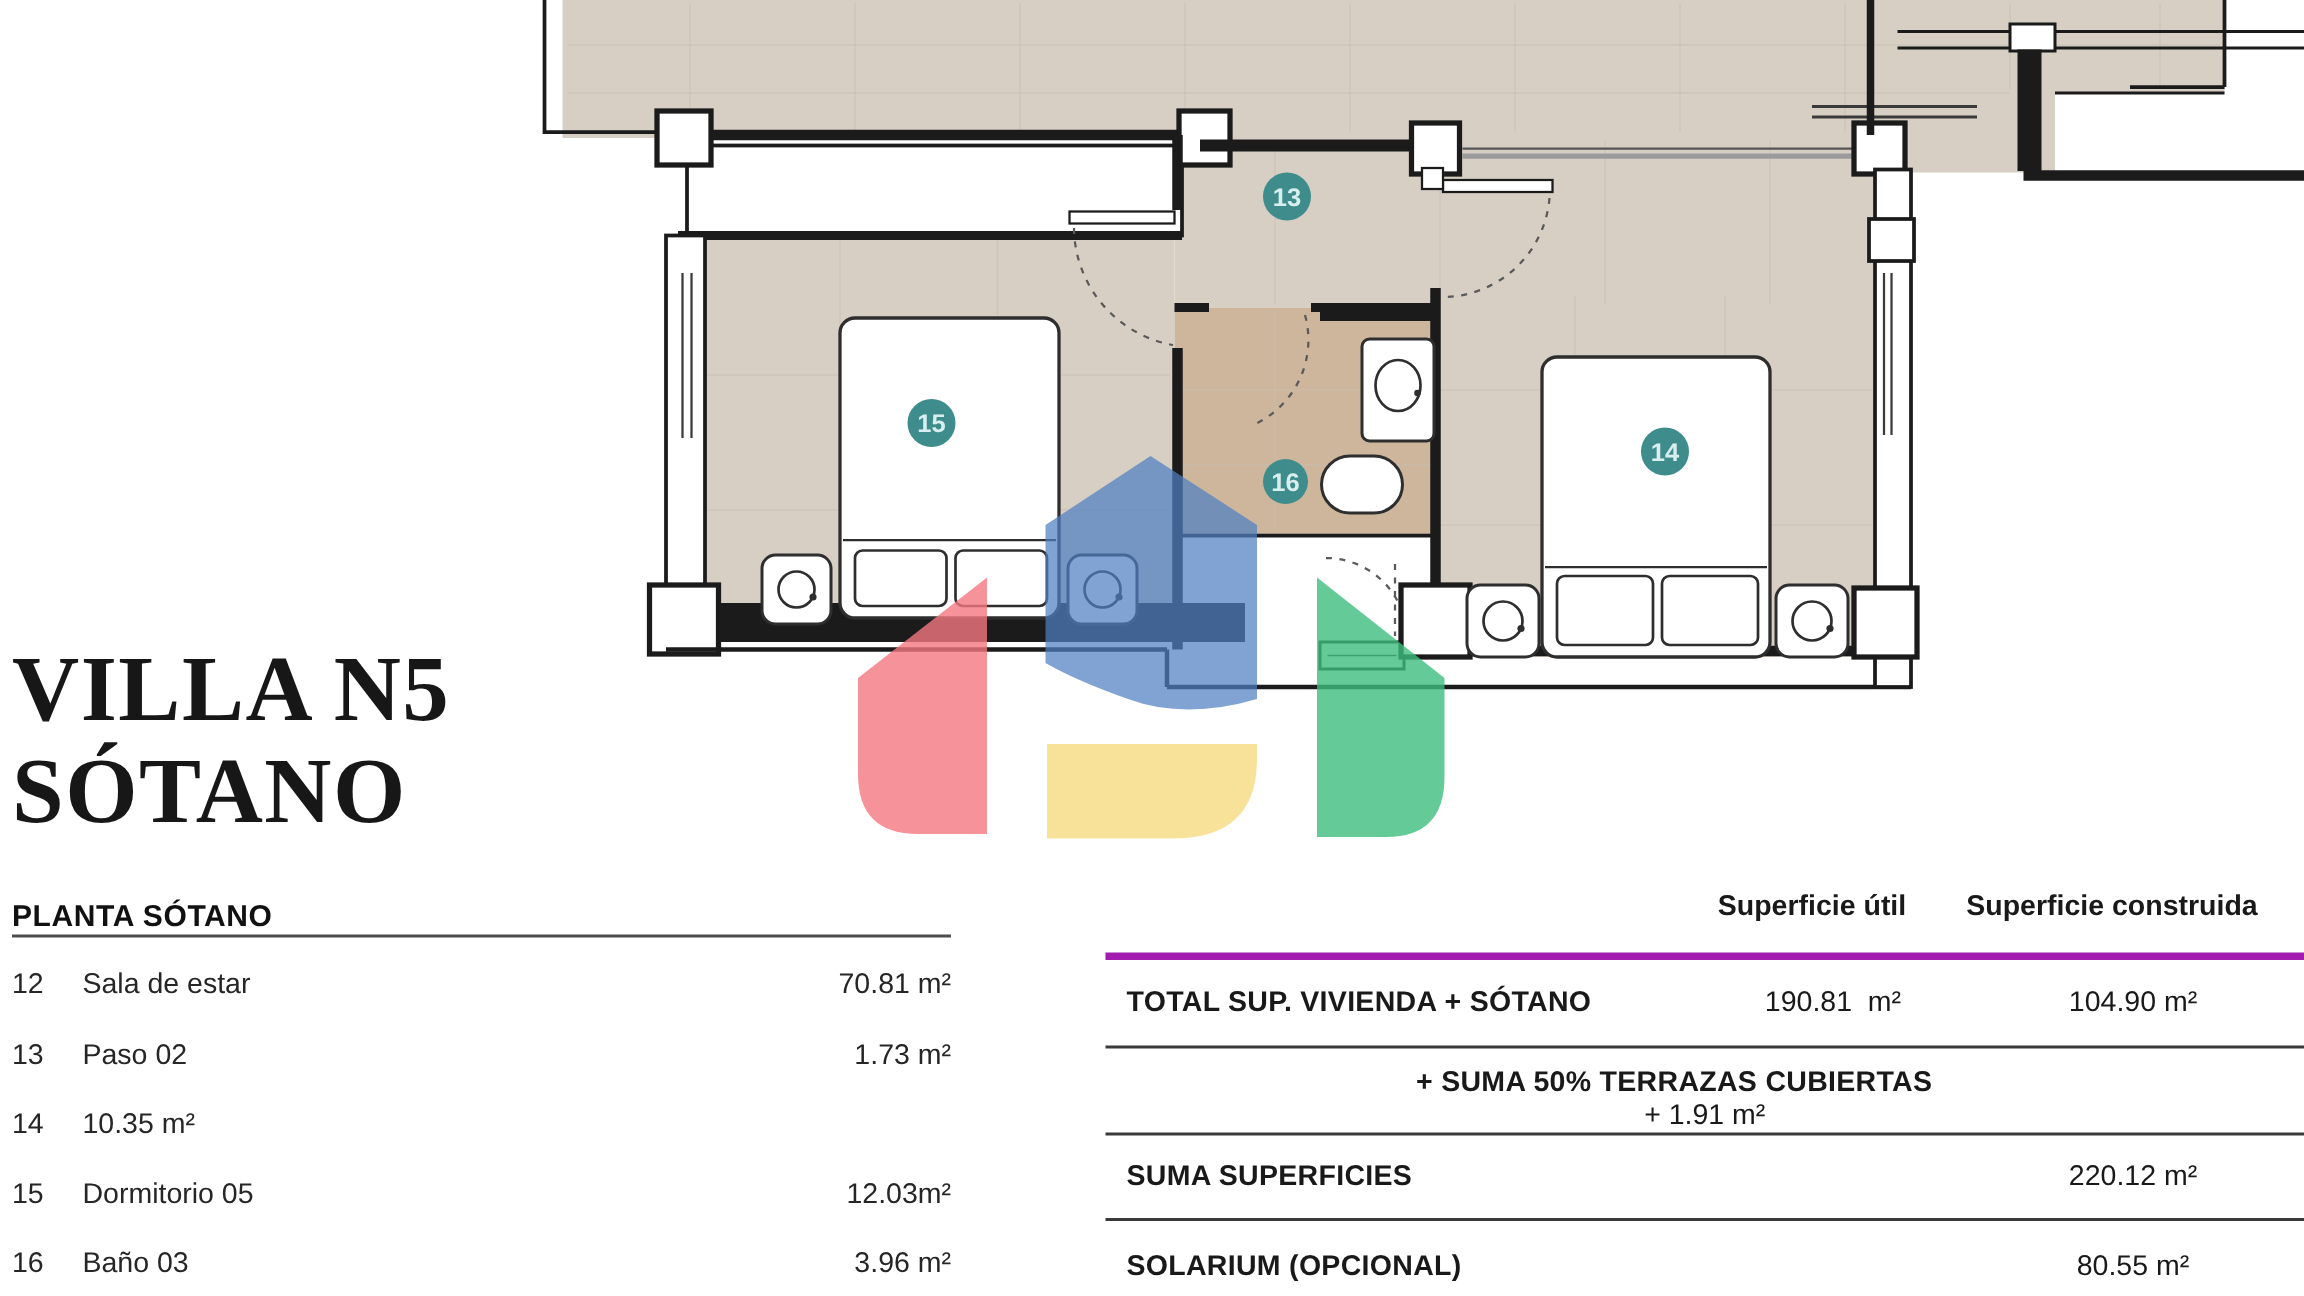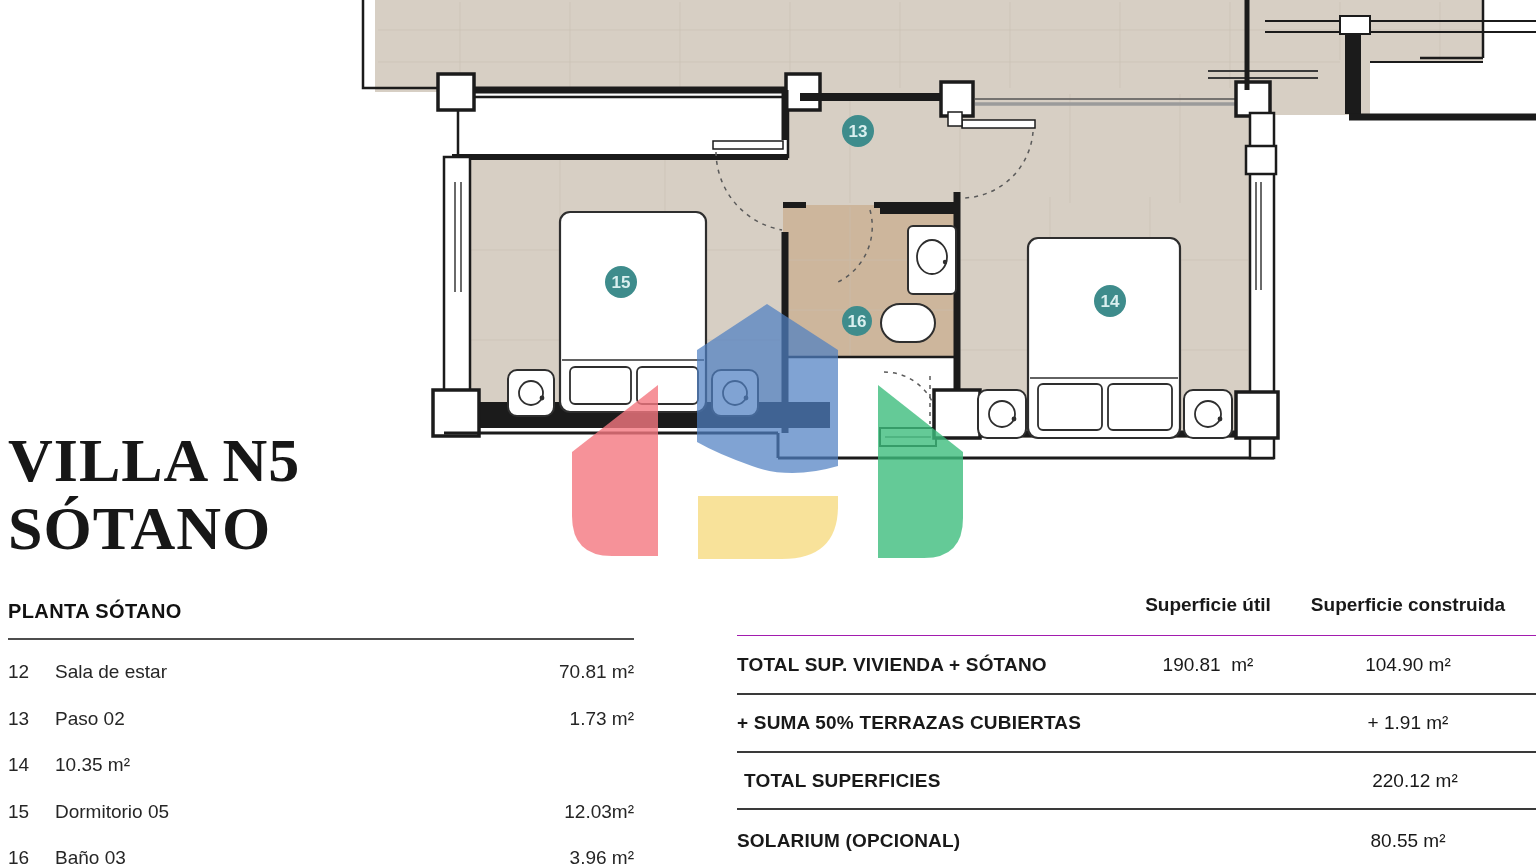--- a/index.html
+++ b/index.html
@@ -13,38 +13,38 @@
   .title-block{
     position:absolute;left:8px;top:426px;
     font-family:Liberation Serif, serif;
     font-weight:700;font-size:62px;line-height:1.1;
     letter-spacing:1px;color:#171717;
   }
   
   .room-table{position:absolute;left:8px;top:600px;width:626px;}
   .room-table .rt-header{
     font-size:20px;font-weight:700;letter-spacing:.4px;color:#111;
-    padding-bottom:15px;border-bottom:2px solid #4d4d4d;
+    padding-bottom:0;border-bottom:2px solid #4d4d4d;
   }
   .rt-rows{margin-top:9px;}
   .rt-row{display:flex;align-items:center;height:46.5px;font-size:19px;color:#262626;}
   .rt-num{width:47px;}
   .rt-name{flex:1;}
   .rt-area{text-align:center;white-space:pre;}
   
   .sum-table{position:absolute;left:737px;top:594px;width:799px;font-size:19px;color:#191919;}
-  .sum-head{display:flex;align-items:flex-start;height:41px;font-weight:700;border-bottom:1px solid #a21caf;}
-  .sum-row{display:flex;align-items:center;border-bottom:2px solid #3a3a3a;}
+  .sum-head{display:flex;align-items:flex-start;height:41px;font-weight:700;border-bottom:5px solid #a21caf;}
+  .sum-row{display:flex;align-items:center;border-bottom:2px solid #3a3a3a;justify-content:flex-end;}
   .sum-row.last{border-bottom:none;}
   .c-label{width:385px;font-weight:700;letter-spacing:.2px;}
   .c-util{width:172px;text-align:center;white-space:pre;}
   .c-con{width:228px;text-align:center;white-space:pre;}
   .sum-head .c-util,.sum-head .c-con{font-weight:700;}
   .sum-row .c-util,.sum-row .c-con{font-weight:400;}
-  .r1{height:57px;} .r2{height:56px;} .r3{height:55px;} .r4{height:62px;}
+  .r1{height:57px;} .r2{height:56px;flex-direction:column;} .r3{height:55px;} .r4{height:62px;}
   .r3 .c-label{padding-left:7px;}
   
   #plan{position:absolute;left:0;top:0;}
   .wall{stroke:#1b1b1b;fill:none;}
   .wfill{stroke:#1b1b1b;fill:#ffffff;}
   .furn{stroke:#2e2e2e;fill:#ffffff;}
   .dash{stroke:#5a5a5a;fill:none;stroke-dasharray:4 5;}
   .grid{stroke:#c7beb1;stroke-width:1;opacity:.55;}
   .badge-txt{font-family:"Liberation Sans",sans-serif;font-size:17px;font-weight:700;text-anchor:middle;}
 </style>
@@ -252,21 +252,21 @@
     <span class="c-label">TOTAL SUP. VIVIENDA + SÓTANO</span>
     <span class="c-util">190.81  m²</span>
     <span class="c-con">104.90 m²</span>
   </div>
   <div class="sum-row r2">
     <span class="c-label">+ SUMA 50% TERRAZAS CUBIERTAS</span>
     <span class="c-util"></span>
     <span class="c-con">+ 1.91 m²</span>
   </div>
   <div class="sum-row r3">
-    <span class="c-label">TOTAL SUPERFICIES</span>
+    <span class="c-label">SUMA SUPERFICIES</span>
     <span class="c-util"></span>
     <span class="c-con">220.12 m²</span>
   </div>
   <div class="sum-row r4 last">
     <span class="c-label">SOLARIUM (OPCIONAL)</span>
     <span class="c-util"></span>
     <span class="c-con">80.55 m²</span>
   </div>
 </div>
 

